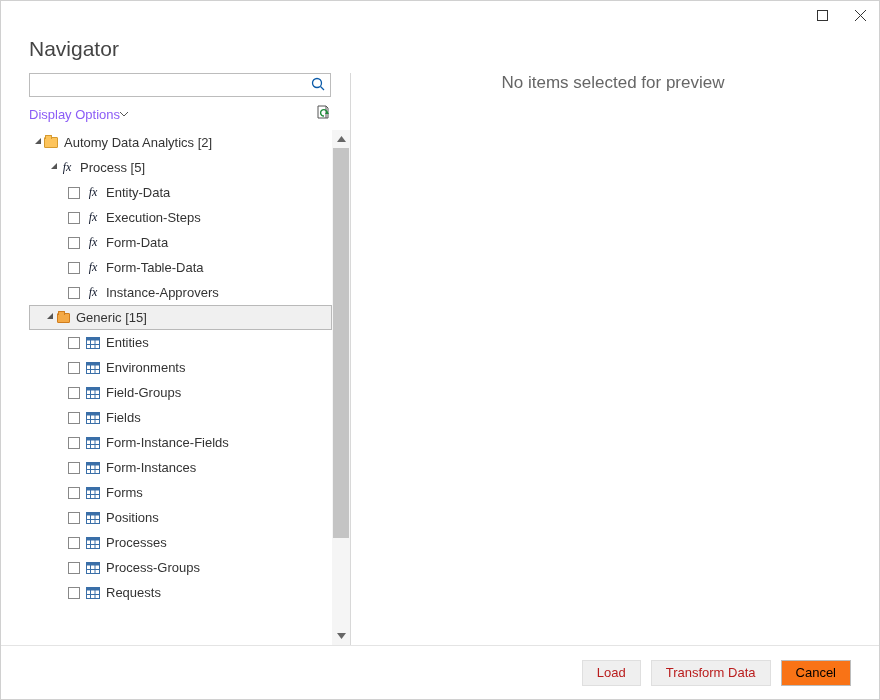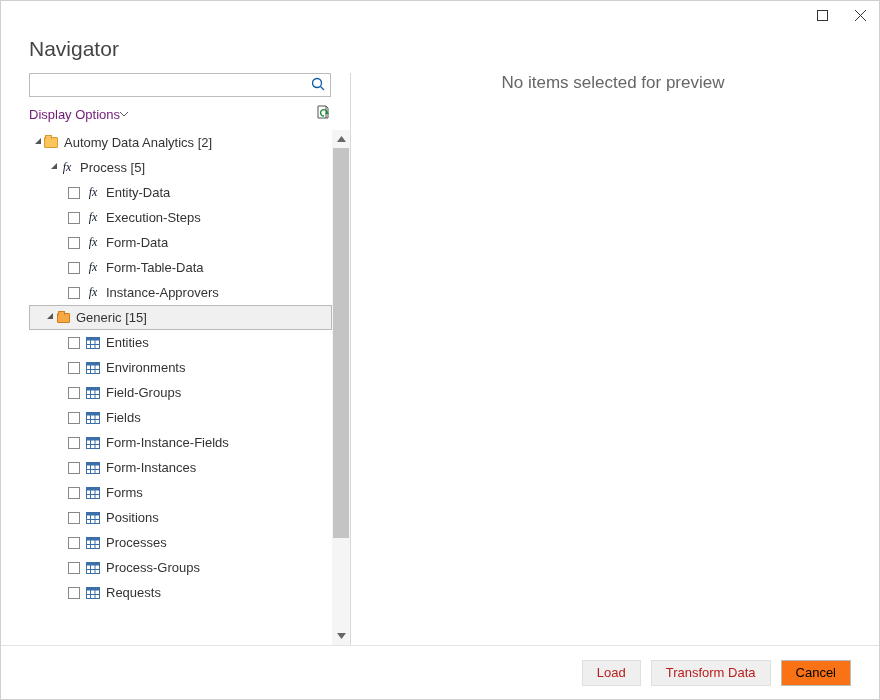--- a/index.html
+++ b/index.html
@@ -8,21 +8,21 @@
     .titlebar { height: 36px; display: flex; justify-content: flex-end; align-items: flex-start; padding: 0; }
     .titlebar .ctl { width: 38px; height: 28px; display: flex; align-items: center; justify-content: center; color: #333; cursor: pointer; }
     .header { padding: 0 28px 12px 28px; }
     .header h1 { font-size: 21px; font-weight: 400; color: #444; }
     .body { flex: 1; display: flex; padding: 0 28px 0 28px; overflow: hidden; }
     .left { width: 322px; display: flex; flex-direction: column; border-right: 1px solid #d8d8d8; padding-right: 0; margin-right: 24px; }
     .searchwrap { position: relative; margin-bottom: 8px; width: 302px; }
     .searchwrap input { width: 100%; height: 24px; border: 1px solid #bcbcbc; padding: 2px 26px 2px 6px; font-size: 13px; outline: none; }
     .searchwrap .sicon { position: absolute; right: 6px; top: 4px; color: #0a5aa8; }
     .opts { display: flex; justify-content: space-between; align-items: center; width: 302px; margin-bottom: 6px; }
-    .opts .lbl { color: #701a75; cursor: pointer; display: flex; align-items: center; }
+    .opts .lbl { color: #8b5cf6; cursor: pointer; display: flex; align-items: center; }
     .opts .ref { color: #444; cursor: pointer; }
     .tree { flex: 1; position: relative; overflow: hidden; display: flex; }
     .tree-inner { flex: 1; overflow-y: hidden; padding-right: 0; }
     .tree-scroll { width: 18px; background: #f5f5f5; position: relative; }
     .tree-scroll .thumb { position: absolute; left: 1px; right: 1px; top: 18px; height: 390px; background: #c4c4c4; }
     .tree-scroll .arrow { position: absolute; left: 0; right: 0; height: 18px; display: flex; align-items: center; justify-content: center; color: #666; cursor: pointer; }
     .tree-scroll .arrow.up { top: 0; }
     .tree-scroll .arrow.down { bottom: 0; }
     .row { display: flex; align-items: center; height: 25px; cursor: pointer; padding-right: 4px; white-space: nowrap; }
     .row .indent { display: inline-block; }

